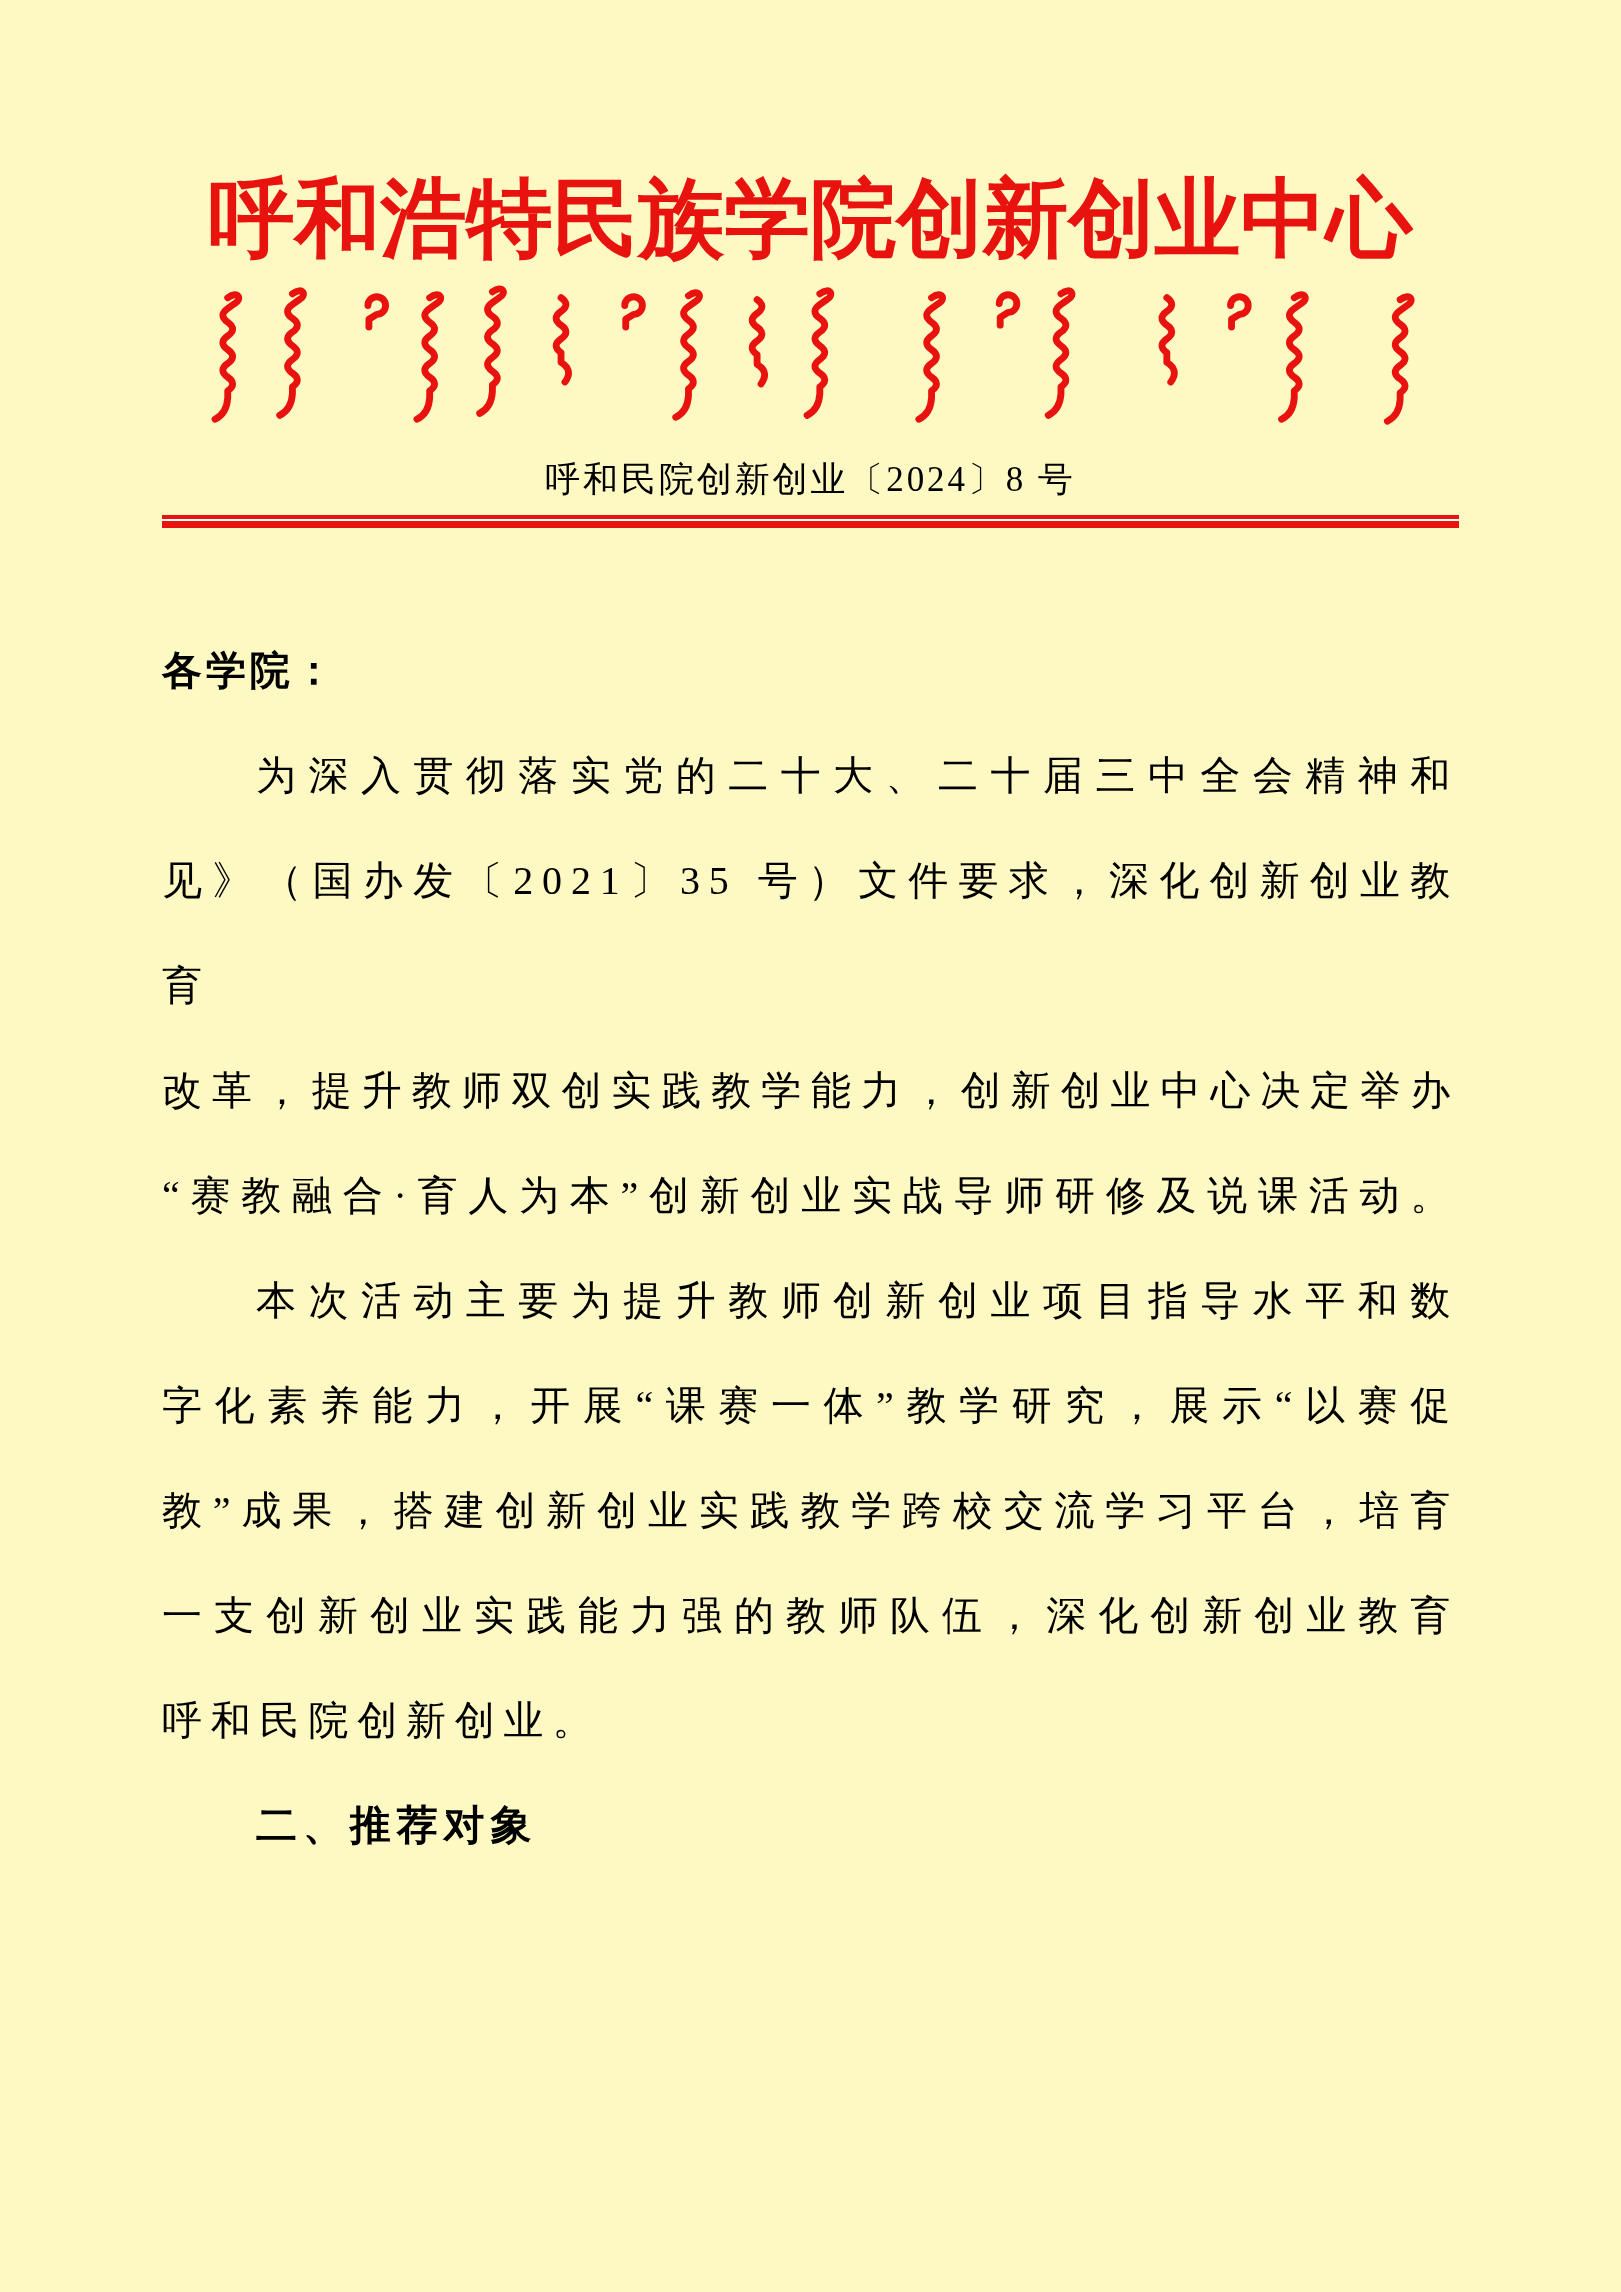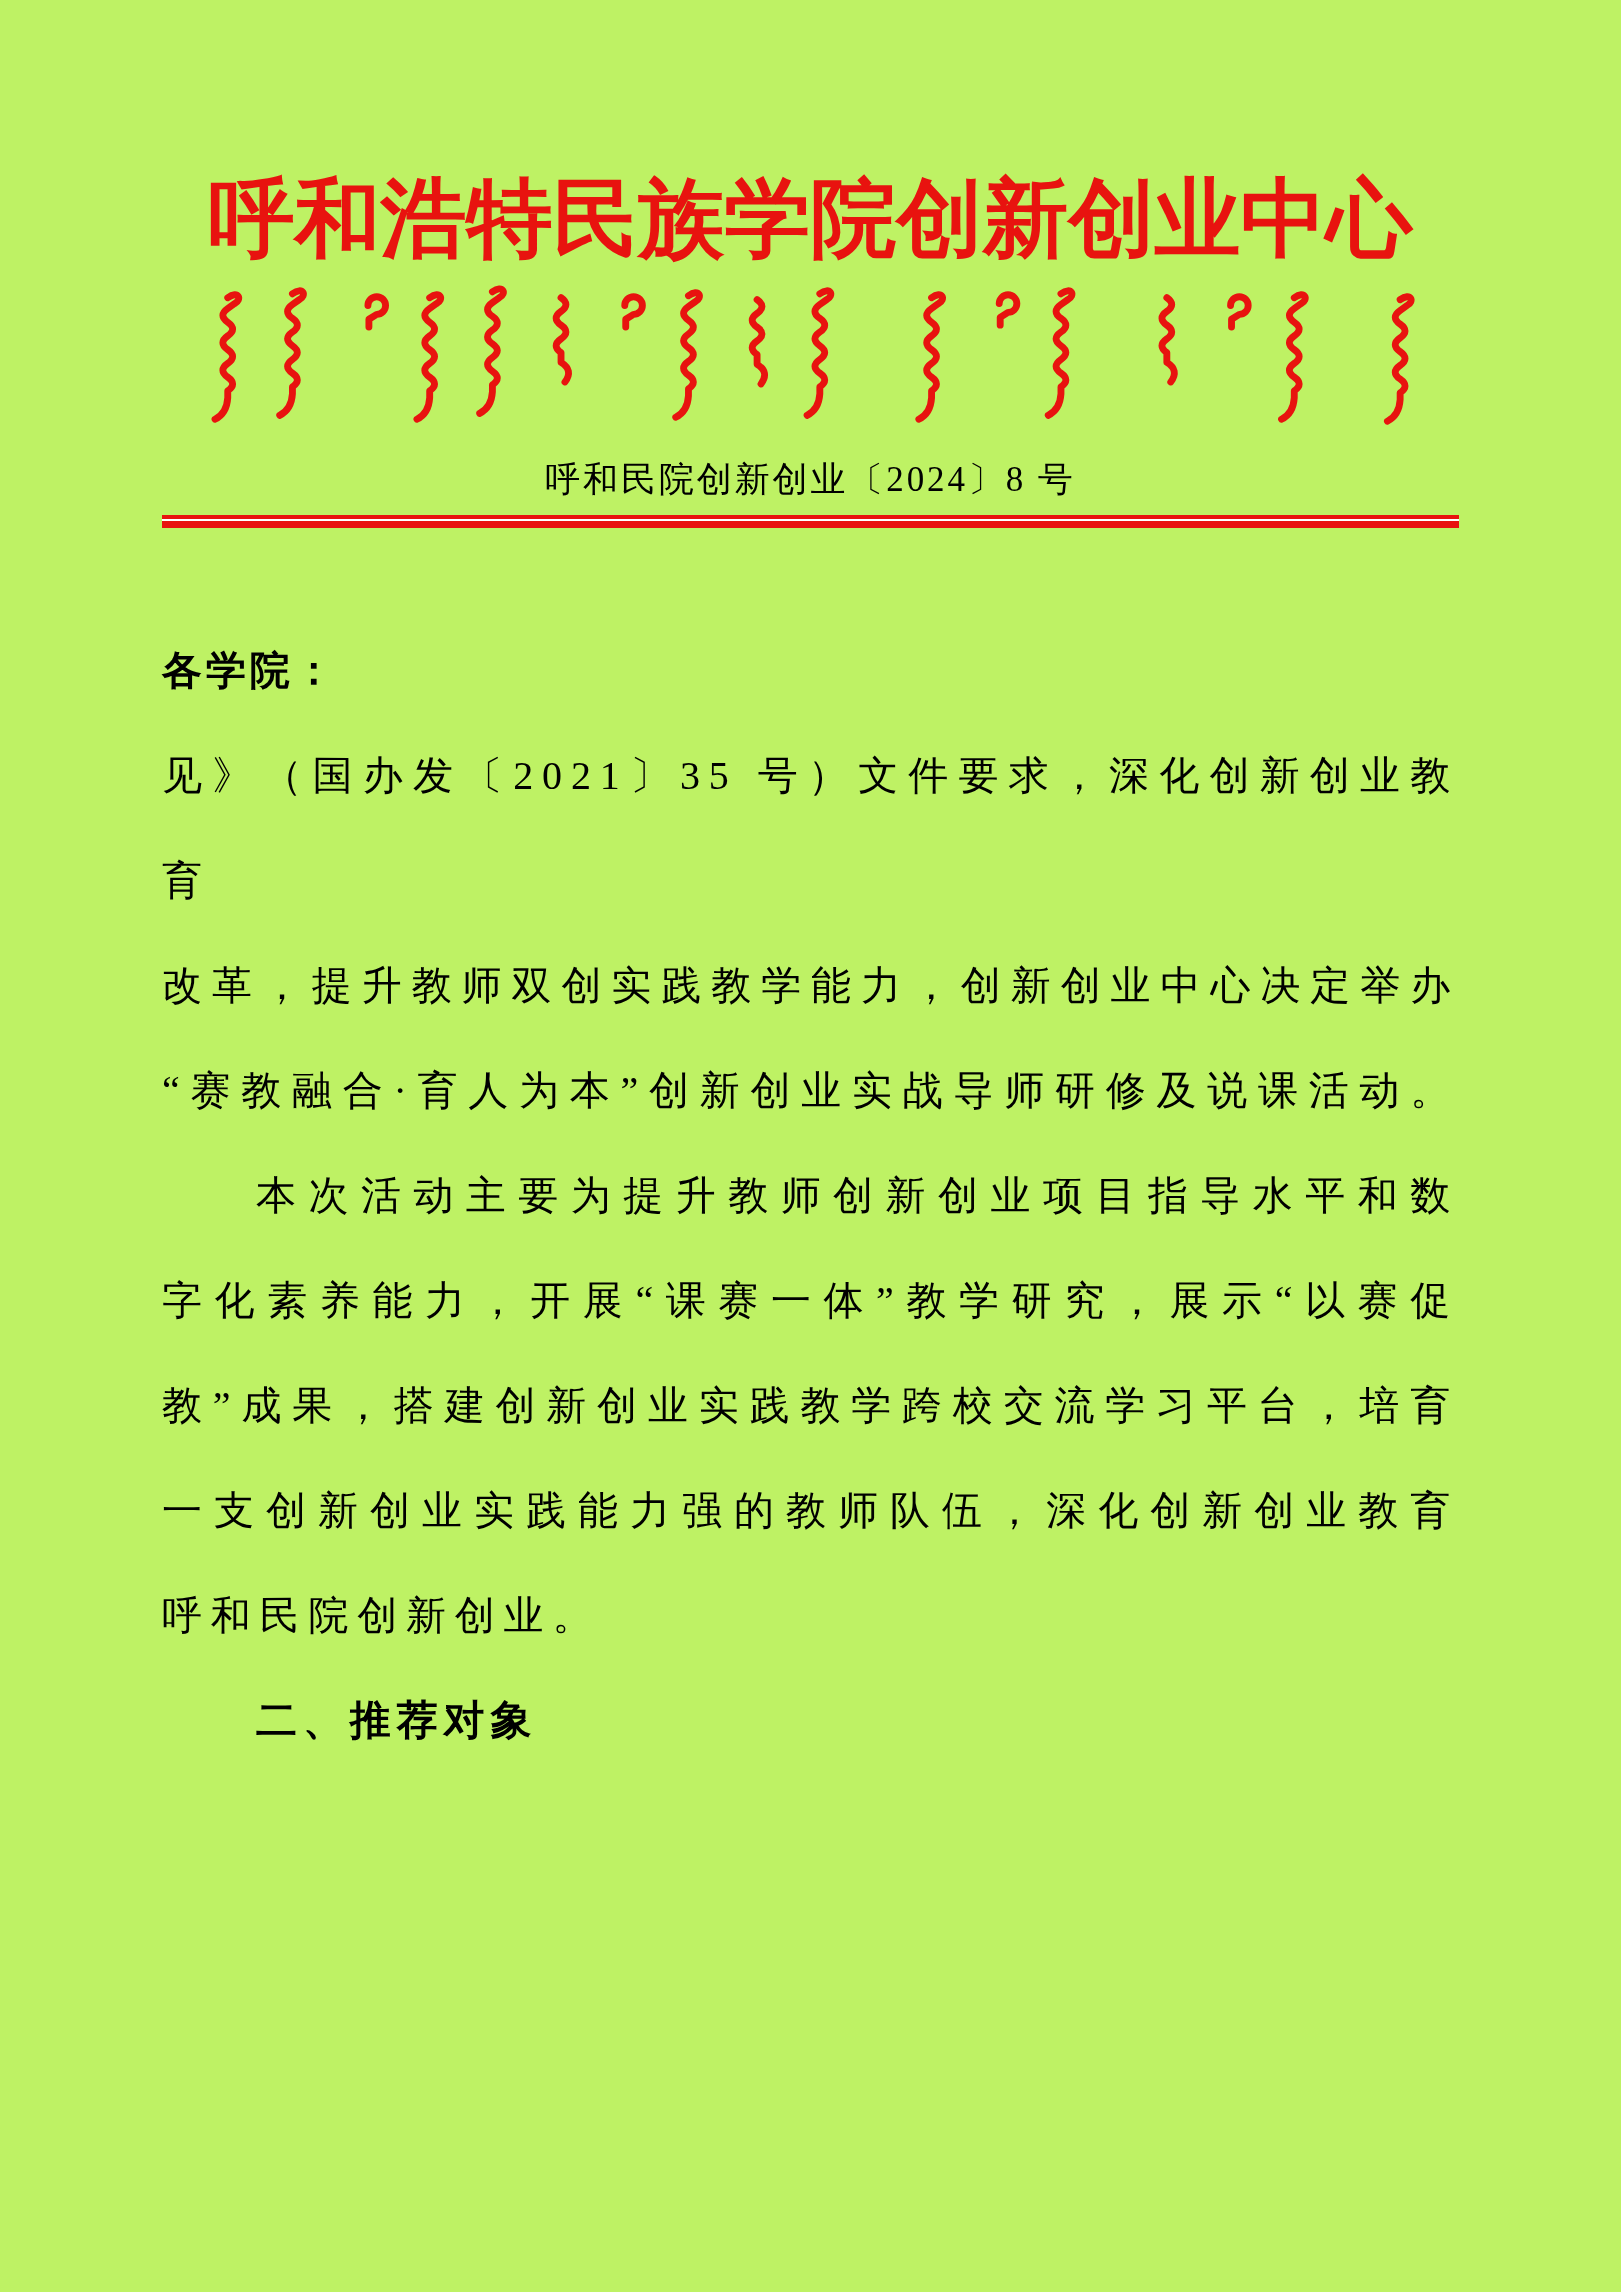--- a/index.html
+++ b/index.html
@@ -1,21 +1,21 @@
 <!DOCTYPE html>
 <html lang="zh"><head>
 <meta charset="utf-8">
 <style>
   html,body { margin:0; padding:0; background:#888; }
   .page {
     position: relative;
     width: 1621px;
     height: 2293px;
     margin: 0 auto;
-    background: #bef264;
+    background: #fef9c3;
     overflow: hidden;
     font-family: "Liberation Serif", "DejaVu Serif", serif;
     color: #000;
   }
   .content { padding: 0 162px; }
 
   .org-name {
     padding-top: 165px;
     font-family: "Liberation Sans", "DejaVu Sans", sans-serif;
     font-weight: 700;
@@ -118,20 +118,21 @@
 
     <div class="doc-number">呼和民院创新创业〔2024〕8 号</div>
 
     <div class="red-rule"></div>
 
 
     <div class="body-text">
 
       <div class="line salutation">各学院：</div>
 
+      <div class="just ind">为深入贯彻落实党的二十大、二十届三中全会精神和</div>
       <div class="just">见》（国办发〔2021〕35 号）文件要求，深化创新创业教育</div>
       <div class="just">改革，提升教师双创实践教学能力，创新创业中心决定举办</div>
       <div class="just">“赛教融合·育人为本”创新创业实战导师研修及说课活动。</div>
 
 
       <div class="just ind">本次活动主要为提升教师创新创业项目指导水平和数</div>
       <div class="just">字化素养能力，开展“课赛一体”教学研究，展示“以赛促</div>
       <div class="just">教”成果，搭建创新创业实践教学跨校交流学习平台，培育</div>
       <div class="just">一支创新创业实践能力强的教师队伍，深化创新创业教育</div>
       <div class="line">呼和民院创新创业。</div>

